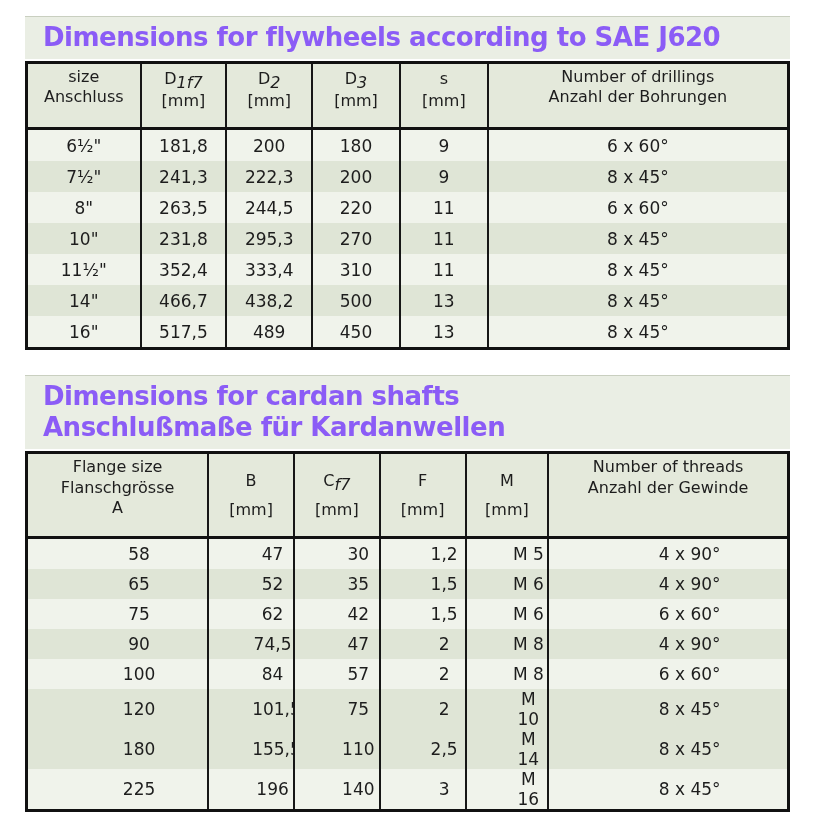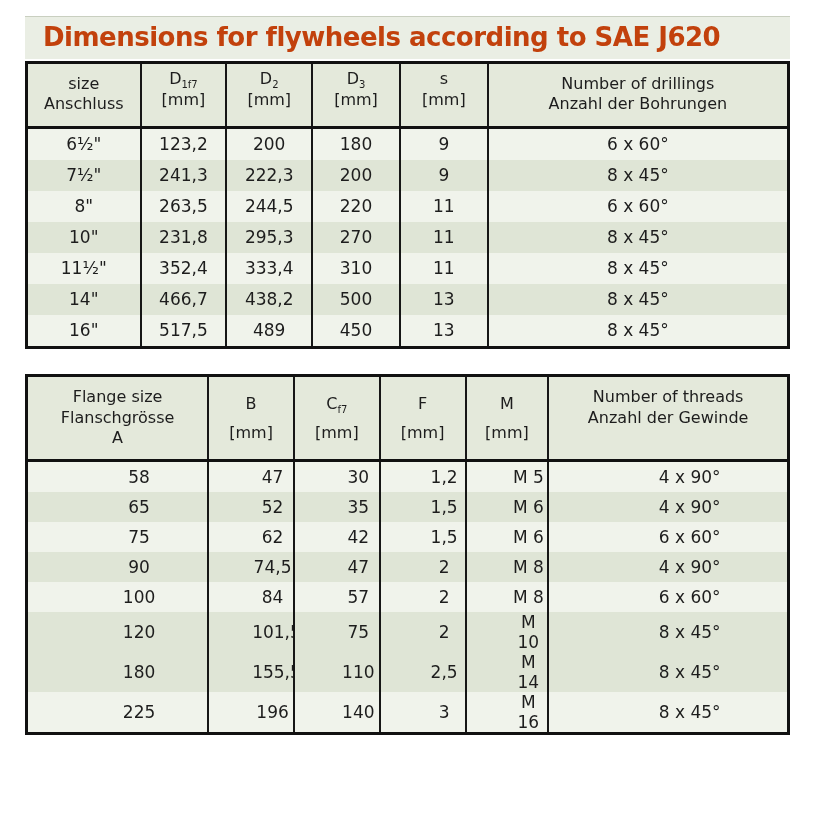--- a/index.html
+++ b/index.html
@@ -25,21 +25,21 @@
   .title-panel {
     background: #eaeee4;
     border-top: 1px solid #c9cfc0;
     padding: 5px 18px 6px 18px;
   }
   .title-line {
     font-size: 26px;
     font-weight: bold;
     letter-spacing: -0.5px;
     line-height: 1.18;
-    color: #c2410c;
+    color: #8b5cf6;
     white-space: nowrap;
   }
   .section-2 { margin-top: 25px; }
   table.dtable {
     border-collapse: collapse;
     width: 765px;
     table-layout: fixed;
     margin-top: 2px;
     font-size: 17px;
   }
@@ -54,32 +54,32 @@
   table.dtable { border: 3px solid #111111; }
   table.dtable thead th {
     background: #e4e9db;
     border-bottom: 3px solid #111111;
     vertical-align: top;
     font-size: 16px;
   }
   .fly thead th { height: 52px; }
   .car thead th { height: 82px; }
   .hdr-line { line-height: 1.3; }
-  .hdr-stack { padding-top: 10px; }
+  .hdr-stack { padding-top: 3px; }
   .sym-wrap {
     display: flex;
     flex-direction: column;
     justify-content: space-between;
     height: 100%;
     box-sizing: border-box;
     padding-top: 6px;
   }
   .car .sym-wrap { padding-top: 18px; }
   .sym { line-height: 1.1; }
-  .sym sub { font-size: 10px; }
+  .sym sub { font-size: 16px; font-style: italic; }
   .unit { line-height: 1.25; padding-bottom: 16px; }
   .fly tbody td { height: 31px; }
   .car tbody td { height: 30px; padding-left: 43px; }
   tr.row-light td { background: #f0f3eb; }
   tr.row-dark td { background: #dfe5d6; }
 </style>
 </head>
 <body>
 
 <div class="page">
@@ -134,21 +134,21 @@
               <div class="hdr-stack">
                 <div class="hdr-line">Number of drillings</div>
                 <div class="hdr-line">Anzahl der Bohrungen</div>
               </div>
             </th>
           </tr>
         </thead>
         <tbody>
             <tr class="row-light">
               <td>6½"</td>
-              <td>123,2</td>
+              <td>181,8</td>
               <td>200</td>
               <td>180</td>
               <td>9</td>
               <td>6 x 60°</td>
             </tr>
             <tr class="row-dark">
               <td>7½"</td>
               <td>241,3</td>
               <td>222,3</td>
               <td>200</td>
@@ -193,20 +193,24 @@
               <td>489</td>
               <td>450</td>
               <td>13</td>
               <td>8 x 45°</td>
             </tr>
           </tbody>
       </table>
     </section>
 
     <section class="section-2">
+      <div class="title-panel">
+        <div class="title-line">Dimensions for cardan shafts</div>
+        <div class="title-line">Anschlußmaße für Kardanwellen</div>
+      </div>
       <table class="dtable car">
         <colgroup>
           <col style="width:180px">
             <col style="width:85px">
             <col style="width:85px">
           <col style="width:85px">
             <col style="width:82px">
             <col style="width:238px">
         </colgroup>
         <thead>

